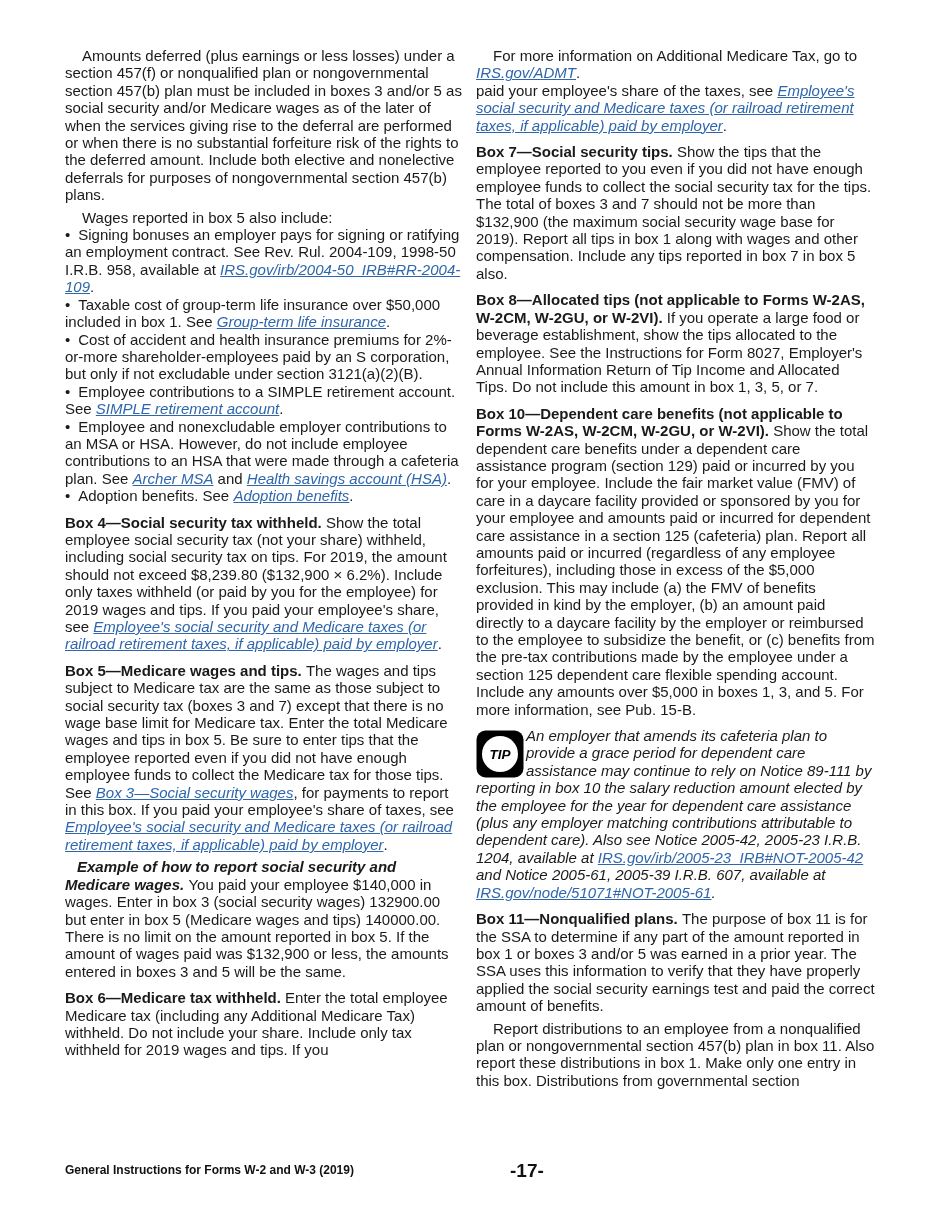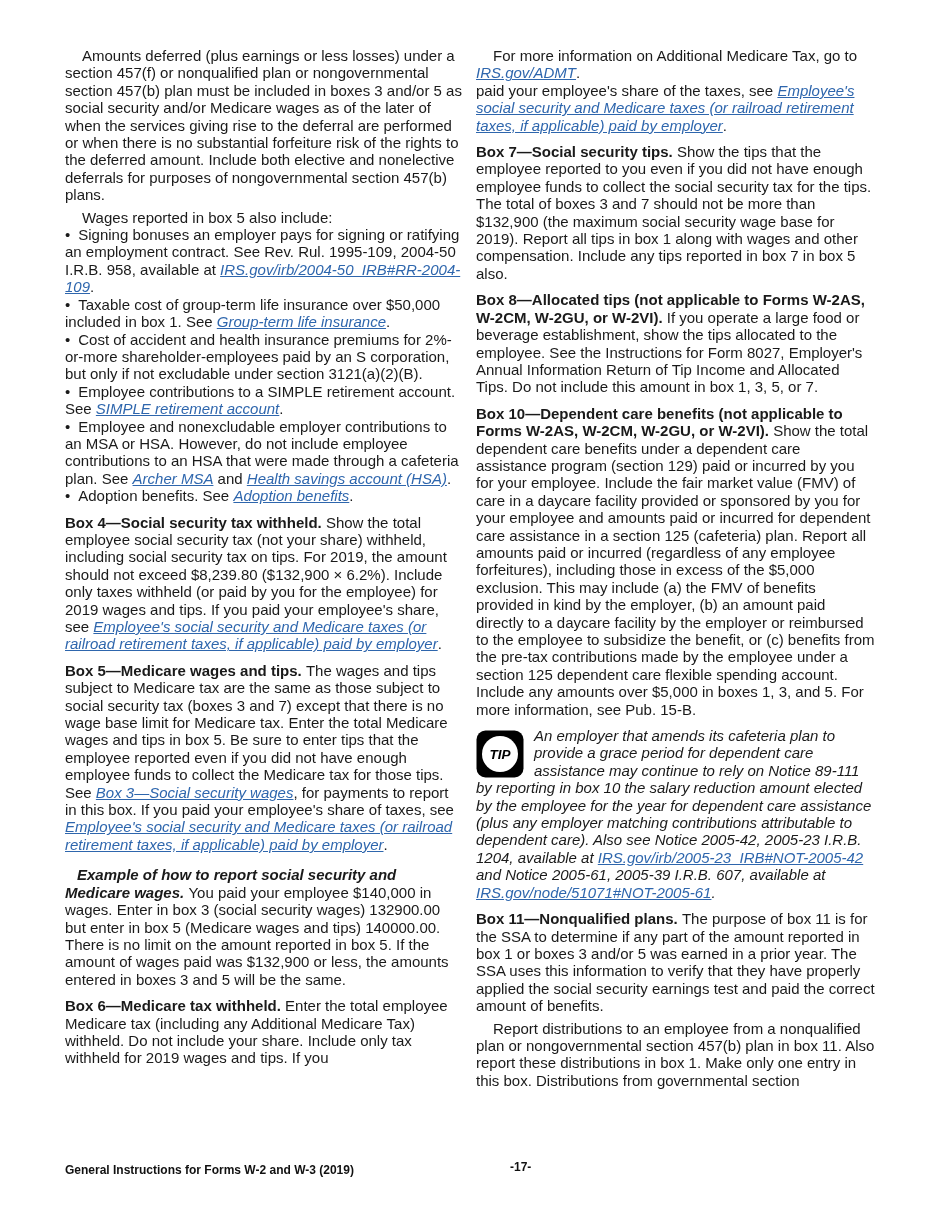--- a/index.html
+++ b/index.html
@@ -16,43 +16,43 @@
   .col { width:399px; }
   .blk {
     margin:0; font-size:15px; line-height:17.4px; color:#1a1a1a;
     letter-spacing:0;
   }
   .blk-p   { text-indent:17px; margin-top:5px; }
   .blk-cont{ margin-top:0; }
   .blk-li  { margin-top:0; }
   .blk-li::before { content:"\2022"; margin-right:8px; }
   .blk-h   { margin-top:9px; }
-  .blk-ex  { text-indent:12px; margin-top:13px; }
+  .blk-ex  { text-indent:12px; margin-top:5px; }
   .blk-tip { margin:9px 0 4px 0; font-style:italic; }
   .b  { font-weight:bold; }
   .b::after { content:" "; }
   .bi { font-weight:bold; font-style:italic; }
   .bi::after { content:" "; }
   .a  { color:#2e66ad; font-style:italic; text-decoration:underline; cursor:pointer; }
   .tip-icon-box {
-    float:left; width:48px; height:48px; margin:3px 10px 1px 0;
+    float:left; width:40px; height:48px; margin:3px 10px 1px 0;
   }
   .footer { position:absolute; left:65px; top:1160px; width:821px; height:20px; }
   .footer-title { font-weight:bold; font-size:12px; color:#111; }
-  .footer-page  { position:absolute; left:445px; top:0; font-weight:bold; font-size:12px; color:#111; }
+  .footer-page  { position:absolute; left:445px; top:0; font-weight:bold; font-size:19px; color:#111; }
 </style>
 </head>
 <body>
 
 <div class="page">
   <div class="columns">
     <div class="col">
         <p class="blk blk-p"><span>Amounts deferred (plus earnings or less losses) under a section 457(f) or nonqualified plan or nongovernmental section 457(b) plan must be included in boxes 3 and/or 5 as social security and/or Medicare wages as of the later of when the services giving rise to the deferral are performed or when there is no substantial forfeiture risk of the rights to the deferred amount. Include both elective and nonelective deferrals for purposes of nongovernmental section 457(b) plans.</span></p>
         <p class="blk blk-p"><span>Wages reported in box 5 also include:</span></p>
-        <p class="blk blk-li"><span>Signing bonuses an employer pays for signing or ratifying an employment contract. See Rev. Rul. 1995-109, 2004-50 I.R.B. 958, available at </span><a class="a">IRS.gov/irb/2004-50_IRB#RR-2004-109</a><span>.</span></p>
+        <p class="blk blk-li"><span>Signing bonuses an employer pays for signing or ratifying an employment contract. See Rev. Rul. 2004-109, 1998-50 I.R.B. 958, available at </span><a class="a">IRS.gov/irb/2004-50_IRB#RR-2004-109</a><span>.</span></p>
         <p class="blk blk-li"><span>Taxable cost of group-term life insurance over $50,000 included in box 1. See </span><a class="a">Group-term life insurance</a><span>.</span></p>
         <p class="blk blk-li"><span>Cost of accident and health insurance premiums for 2%-or-more shareholder-employees paid by an S corporation, but only if not excludable under section 3121(a)(2)(B).</span></p>
         <p class="blk blk-li"><span>Employee contributions to a SIMPLE retirement account. See </span><a class="a">SIMPLE retirement account</a><span>.</span></p>
         <p class="blk blk-li"><span>Employee and nonexcludable employer contributions to an MSA or HSA. However, do not include employee contributions to an HSA that were made through a cafeteria plan. See </span><a class="a">Archer MSA</a><span> and </span><a class="a">Health savings account (HSA)</a><span>.</span></p>
         <p class="blk blk-li"><span>Adoption benefits. See </span><a class="a">Adoption benefits</a><span>.</span></p>
         <p class="blk blk-h"><span class="b">Box 4—Social security tax withheld.</span><span>Show the total employee social security tax (not your share) withheld, including social security tax on tips. For 2019, the amount should not exceed $8,239.80 ($132,900 × 6.2%). Include only taxes withheld (or paid by you for the employee) for 2019 wages and tips. If you paid your employee's share, see </span><a class="a">Employee's social security and Medicare taxes (or railroad retirement taxes, if applicable) paid by employer</a><span>.</span></p>
         <p class="blk blk-h"><span class="b">Box 5—Medicare wages and tips.</span><span>The wages and tips subject to Medicare tax are the same as those subject to social security tax (boxes 3 and 7) except that there is no wage base limit for Medicare tax. Enter the total Medicare wages and tips in box 5. Be sure to enter tips that the employee reported even if you did not have enough employee funds to collect the Medicare tax for those tips. See </span><a class="a">Box 3—Social security wages</a><span>, for payments to report in this box. If you paid your employee's share of taxes, see </span><a class="a">Employee's social security and Medicare taxes (or railroad retirement taxes, if applicable) paid by employer</a><span>.</span></p>
         <p class="blk blk-ex"><span class="bi">Example of how to report social security and Medicare wages.</span><span>You paid your employee $140,000 in wages. Enter in box 3 (social security wages) 132900.00 but enter in box 5 (Medicare wages and tips) 140000.00. There is no limit on the amount reported in box 5. If the amount of wages paid was $132,900 or less, the amounts entered in boxes 3 and 5 will be the same.</span></p>
         <p class="blk blk-h"><span class="b">Box 6—Medicare tax withheld.</span><span>Enter the total employee Medicare tax (including any Additional Medicare Tax) withheld. Do not include your share. Include only tax withheld for 2019 wages and tips. If you</span></p>
       </div>

